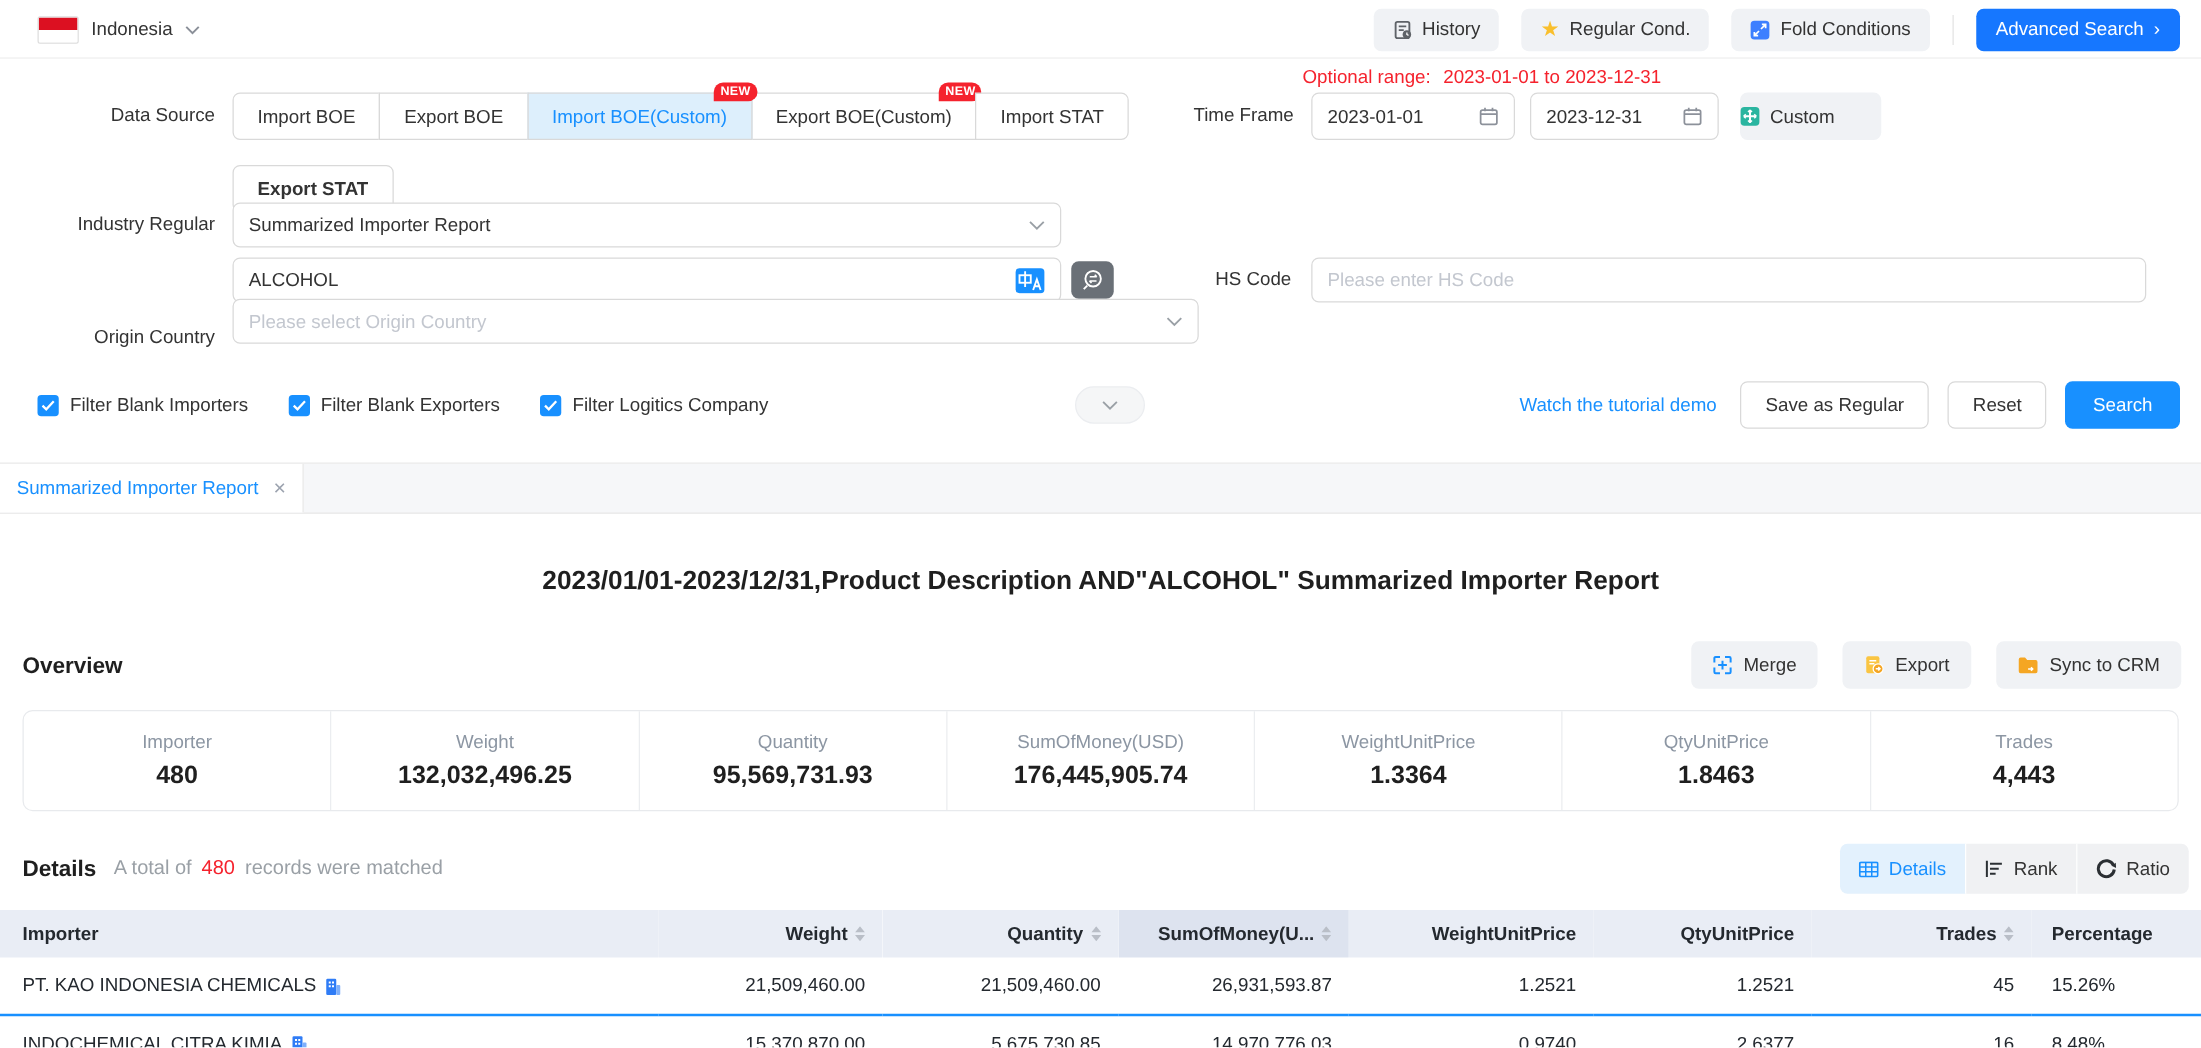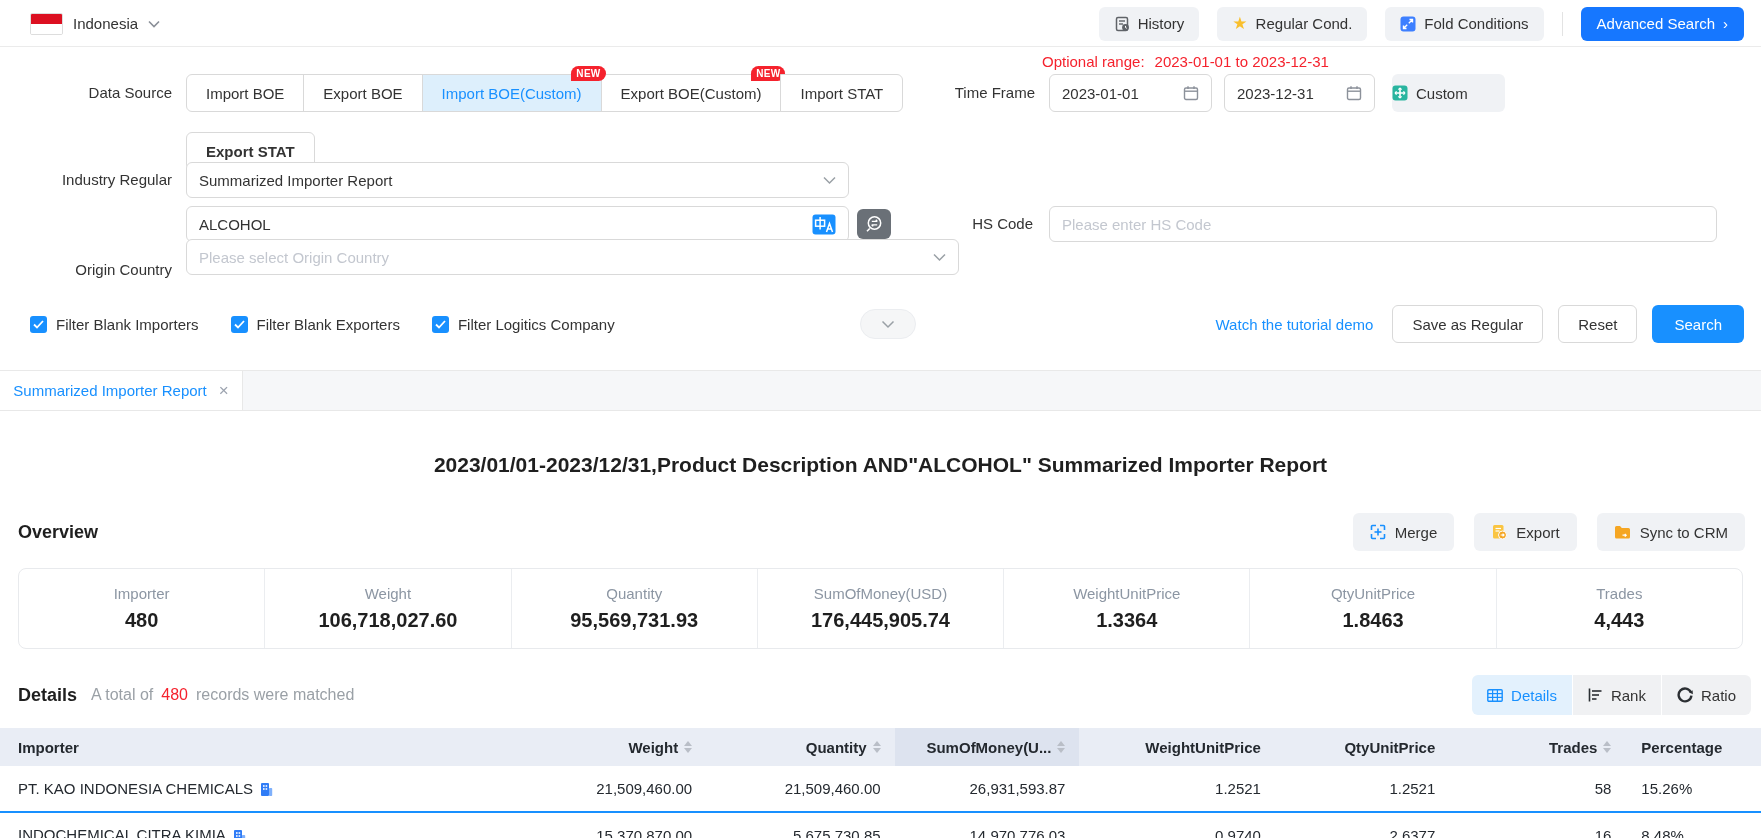--- a/index.html
+++ b/index.html
@@ -325,21 +325,21 @@
       </span>
     </div>
 
     <div class="stats-card">
       <div class="stat">
           <span class="stat-label">Importer</span>
           <span class="stat-value">480</span>
         </div>
       <div class="stat">
           <span class="stat-label">Weight</span>
-          <span class="stat-value">106,718,027.60</span>
+          <span class="stat-value">132,032,496.25</span>
         </div>
       <div class="stat">
           <span class="stat-label">Quantity</span>
           <span class="stat-value">95,569,731.93</span>
         </div>
       <div class="stat">
           <span class="stat-label">SumOfMoney(USD)</span>
           <span class="stat-value">176,445,905.74</span>
         </div>
       <div class="stat">
@@ -464,21 +464,21 @@
                 <rect x="5.6" y="3.2" width="1.6" height="1.6" fill="#fff"></rect>
                 <rect x="3" y="6.2" width="1.6" height="1.6" fill="#fff"></rect>
                 <rect x="5.6" y="6.2" width="1.6" height="1.6" fill="#fff"></rect>
                 <rect x="9" y="6" width="3.2" height="8" rx="0.8" fill="#7fb0fb"></rect>
               </svg></td>
           <td>21,509,460.00</td>
           <td>21,509,460.00</td>
           <td>26,931,593.87</td>
           <td>1.2521</td>
           <td>1.2521</td>
-          <td>58</td>
+          <td>45</td>
           <td class="cell-pct">15.26%</td>
         </tr>
         <tr class="row-highlight">
           <td class="cell-importer"><span class="importer-name">INDOCHEMICAL CITRA KIMIA</span><svg class="co-icon inline-svg" width="13" height="15" viewBox="0 0 13 15">
                 <rect x="1" y="1" width="8" height="13" rx="1" fill="#2f7cf6"></rect>
                 <rect x="3" y="3.2" width="1.6" height="1.6" fill="#fff"></rect>
                 <rect x="5.6" y="3.2" width="1.6" height="1.6" fill="#fff"></rect>
                 <rect x="3" y="6.2" width="1.6" height="1.6" fill="#fff"></rect>
                 <rect x="5.6" y="6.2" width="1.6" height="1.6" fill="#fff"></rect>
                 <rect x="9" y="6" width="3.2" height="8" rx="0.8" fill="#7fb0fb"></rect>

